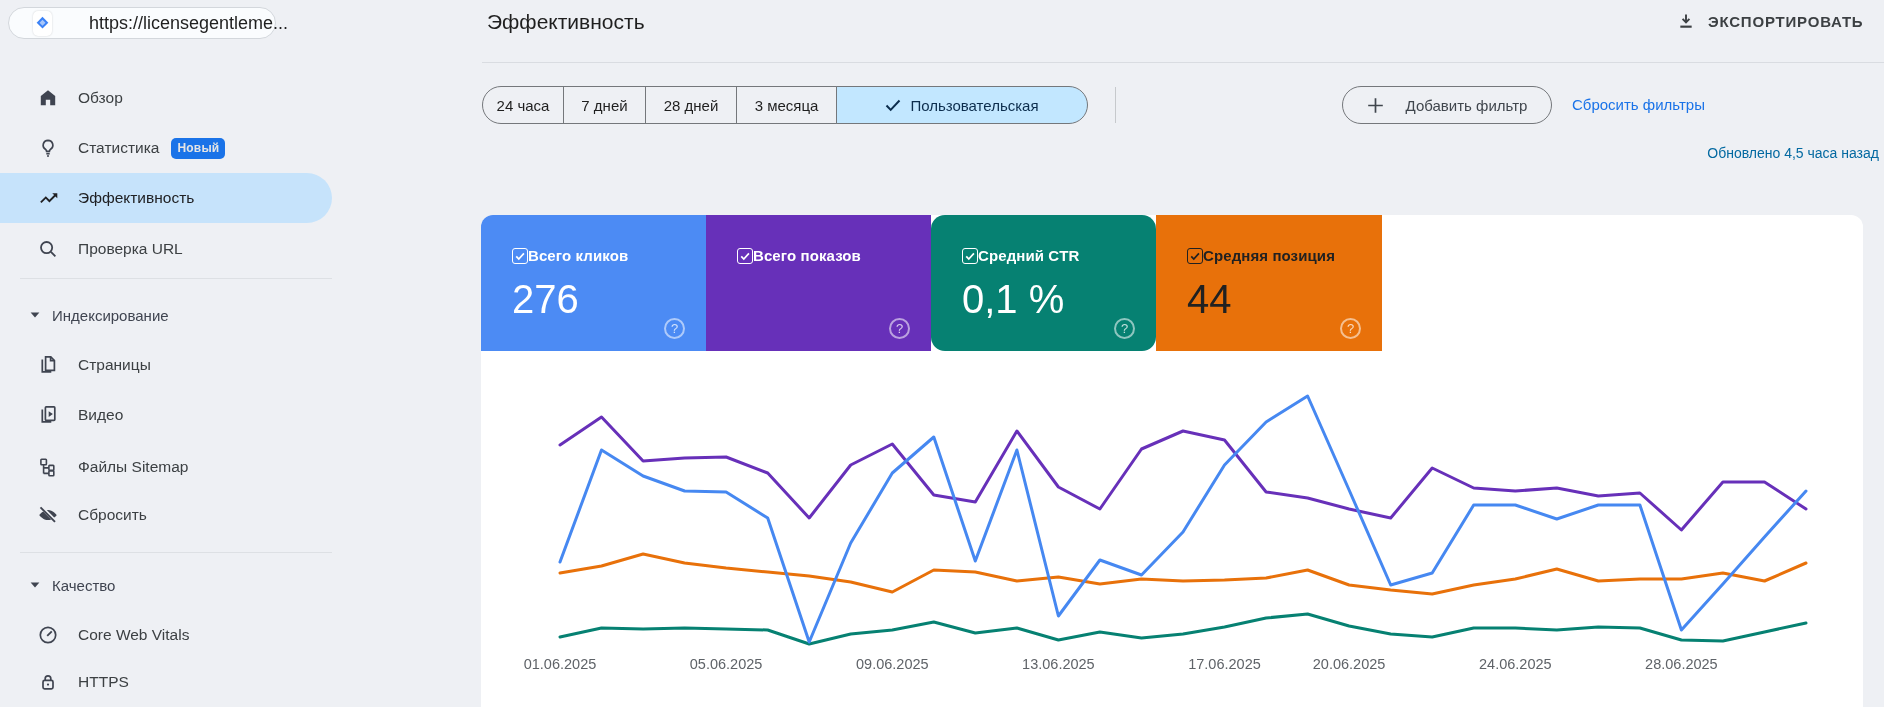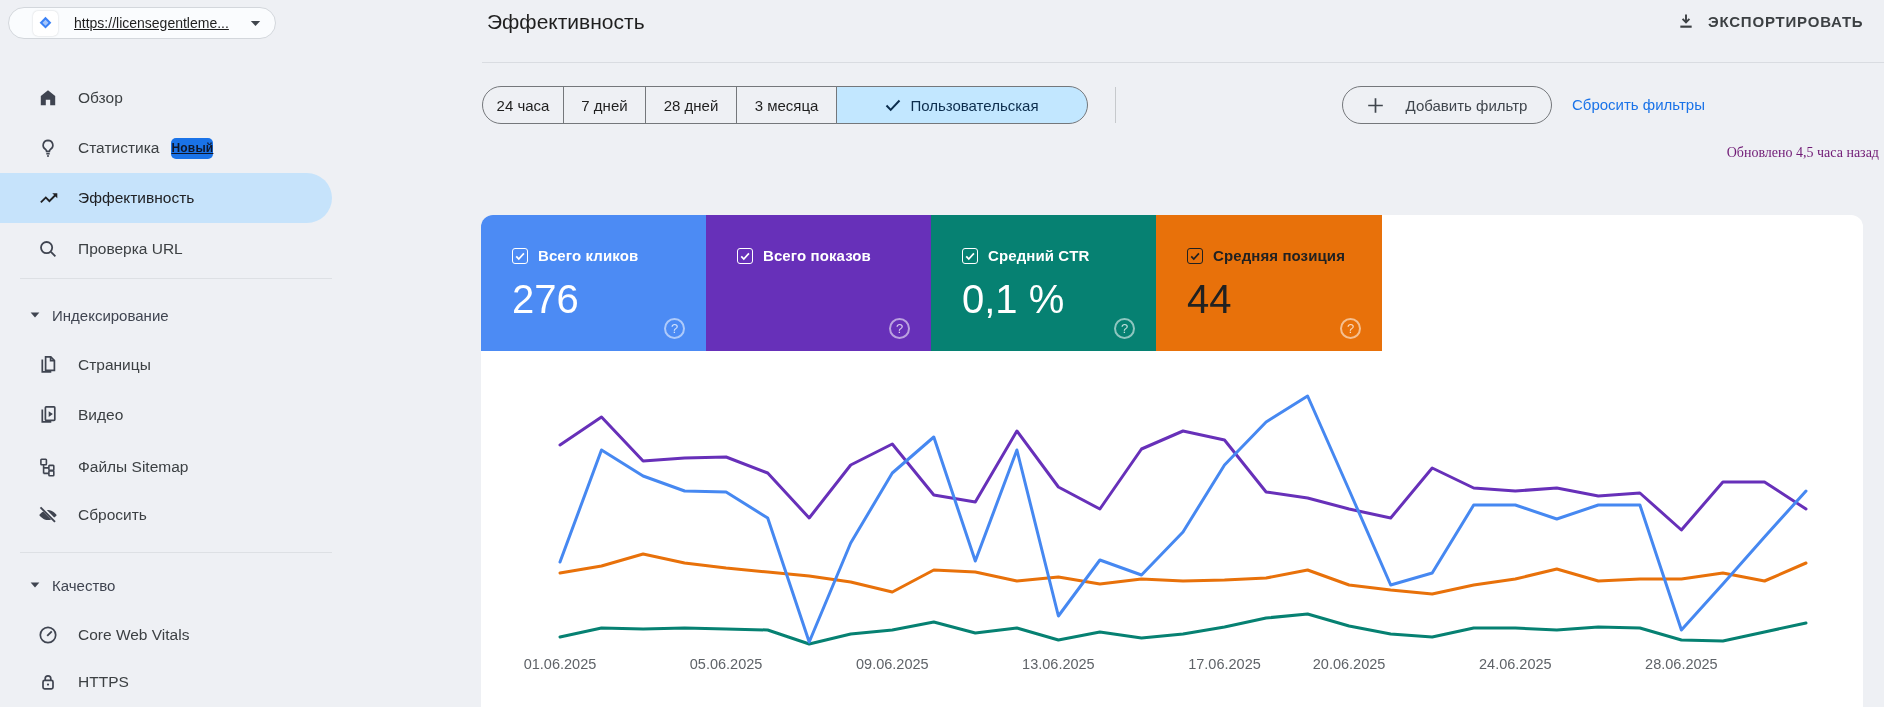--- a/index.html
+++ b/index.html
@@ -3,53 +3,53 @@
 <meta charset="utf-8">
 <style>
   * { margin:0; padding:0; box-sizing:border-box; }
   html,body { width:1884px; height:707px; }
   body { font-family:"Liberation Sans","DejaVu Sans",sans-serif; background:#eef0f4; overflow:hidden; }
   #app { position:relative; width:1884px; height:707px; }
 
   
   .prop-pill { position:absolute; left:8px; top:7px; width:268px; height:32px; border:1px solid #d3d7dc; border-radius:16px; background:#fafcfe; display:flex; align-items:center; }
   .prop-icon-box { width:25px; height:25px; margin-left:24px; border-radius:5px; background:#fff; box-shadow:0 0 2px rgba(0,0,0,.18); display:flex; align-items:center; justify-content:center; }
-  .prop-text { margin-left:16px; font-size:14px; color:#1f1f1f;text-decoration:underline; }
+  .prop-text { margin-left:37px; font-size:18px; color:#1f1f1f; }
   .prop-caret { margin-left:auto; margin-right:14px; }
 
   .nav-item { position:absolute; left:0; width:332px; height:50px; display:flex; align-items:center; padding-left:78px; font-size:15.5px; color:#3c4043; cursor:pointer; }
   .nav-item .nav-icon { position:absolute; left:36px; top:50%; margin-top:-12px; width:24px; height:24px; }
   .nav-item.selected { background:#c6e3fb; border-radius:0 25px 25px 0; color:#202124; }
-  .badge { margin-left:12px; background:#1a73e8; color:#0f172a; font-size:12px; font-weight:bold; padding:3px 0 4px; border-radius:5px; letter-spacing:.2px;text-decoration:underline; }
+  .badge { margin-left:12px; background:#1a73e8; color:#e5e5e5; font-size:12px; font-weight:bold; padding:3px 6px 4px; border-radius:5px; letter-spacing:.2px; }
   .nav-divider { position:absolute; left:20px; width:312px; height:1px; background:#dde0e4; }
   .nav-section { position:absolute; left:0; width:332px; height:30px; display:flex; align-items:center; padding-left:52px; font-size:15px; color:#3f4450; cursor:pointer; }
   .nav-section .sec-caret { position:absolute; left:30px; }
 
   
   .page-title { position:absolute; left:487px; top:10px; font-size:21px; color:#1f1f1f; }
   .export-btn { position:absolute; left:1676px; top:11px; display:flex; align-items:center; gap:12px; color:#3c4043; font-size:15px; font-weight:bold; letter-spacing:.8px; cursor:pointer; }
   .hdr-divider { position:absolute; left:482px; top:62px; width:1402px; height:1px; background:#d9dce1; }
 
   
   .seg-group { position:absolute; left:482px; top:86px; height:38px; display:flex; }
   .seg { height:38px; border:1px solid #74777b; margin-left:-1px; display:flex; align-items:center; justify-content:center; font-size:15px; color:#1f1f1f; background:transparent; cursor:pointer; }
   .seg:first-child { margin-left:0; border-radius:19px 0 0 19px; }
   .seg:last-child { border-radius:0 19px 19px 0; }
   .seg.selected { background:#c2e7ff; color:#0c2d4d; gap:9px; }
   .vsep { position:absolute; left:1115px; top:87px; width:1px; height:36px; background:#c6c9cc; }
   .chip { position:absolute; top:86px; height:38px; border:1px solid #74777b; border-radius:19px; display:flex; align-items:center; justify-content:center; font-size:15px; color:#40464d; cursor:pointer; }
   .chip-search { left:1137px; width:193px; gap:13px; }
   .chip-add { left:1342px; width:210px; gap:22px; }
   .reset-link { position:absolute; left:1572px; top:96px; font-size:15px; color:#1a73e8; cursor:pointer; }
-  .updated { position:absolute; right:5px; top:145px; font-size:14px; color:#701a75;font-family:Liberation Serif, serif; }
+  .updated { position:absolute; right:5px; top:145px; font-size:14px; color:#0369a1; }
 
   
   .panel { position:absolute; left:481px; top:215px; width:1382px; height:492px; background:#fff; border-radius:12px 12px 0 0; }
   .metric-card { position:absolute; top:0; height:136px; cursor:pointer; }
-  .metric-card .chk-row { position:absolute; left:31px; top:32px; display:flex; align-items:center; gap:10px; }
+  .metric-card .chk-row { position:absolute; left:31px; top:32px; display:flex; align-items:center; }
   .checkbox { width:16px; height:16px; border:1.8px solid currentColor; border-radius:3px; display:flex; align-items:center; justify-content:center; }
   .card-label { font-size:15px; font-weight:bold; letter-spacing:.1px; }
   .card-value { position:absolute; left:31px; top:62px; font-size:40px; line-height:44px; }
   .help-circle { position:absolute; right:21px; bottom:12px; width:21px; height:21px; border:2px solid rgba(255,255,255,.55); border-radius:50%; display:flex; align-items:center; justify-content:center; font-size:13px; color:rgba(255,255,255,.75); }
 
   svg.icon { display:block; }
   text.tick { font-family:"Liberation Sans","DejaVu Sans",sans-serif; font-size:14.5px; fill:#5f6368; }
 </style>
 </head>
 <body>
@@ -243,21 +243,21 @@
         <span class="checkbox">
             <svg class="icon" width="12" height="12" viewBox="0 0 14 14">
               <path d="M2.6 7.4l3 3.1 6-6.6" stroke="currentColor" stroke-width="2" fill="none"></path>
             </svg>
           </span>
         <span class="card-label">Всего показов</span>
       </div>
       <div class="help-circle">?</div>
     </div>
 
-    <div class="metric-card" style="left: 450px; width: 225px; background: rgb(6, 129, 114); color: rgb(255, 255, 255);">
+    <div class="metric-card" style="left: 450px; width: 225px; background: rgb(6, 129, 114); color: rgb(255, 255, 255); border-radius: 14px;">
       <div class="chk-row">
         <span class="checkbox">
             <svg class="icon" width="12" height="12" viewBox="0 0 14 14">
               <path d="M2.6 7.4l3 3.1 6-6.6" stroke="currentColor" stroke-width="2" fill="none"></path>
             </svg>
           </span>
         <span class="card-label">Средний CTR</span>
       </div>
       <div class="card-value">0,1 %</div>
       <div class="help-circle">?</div>

